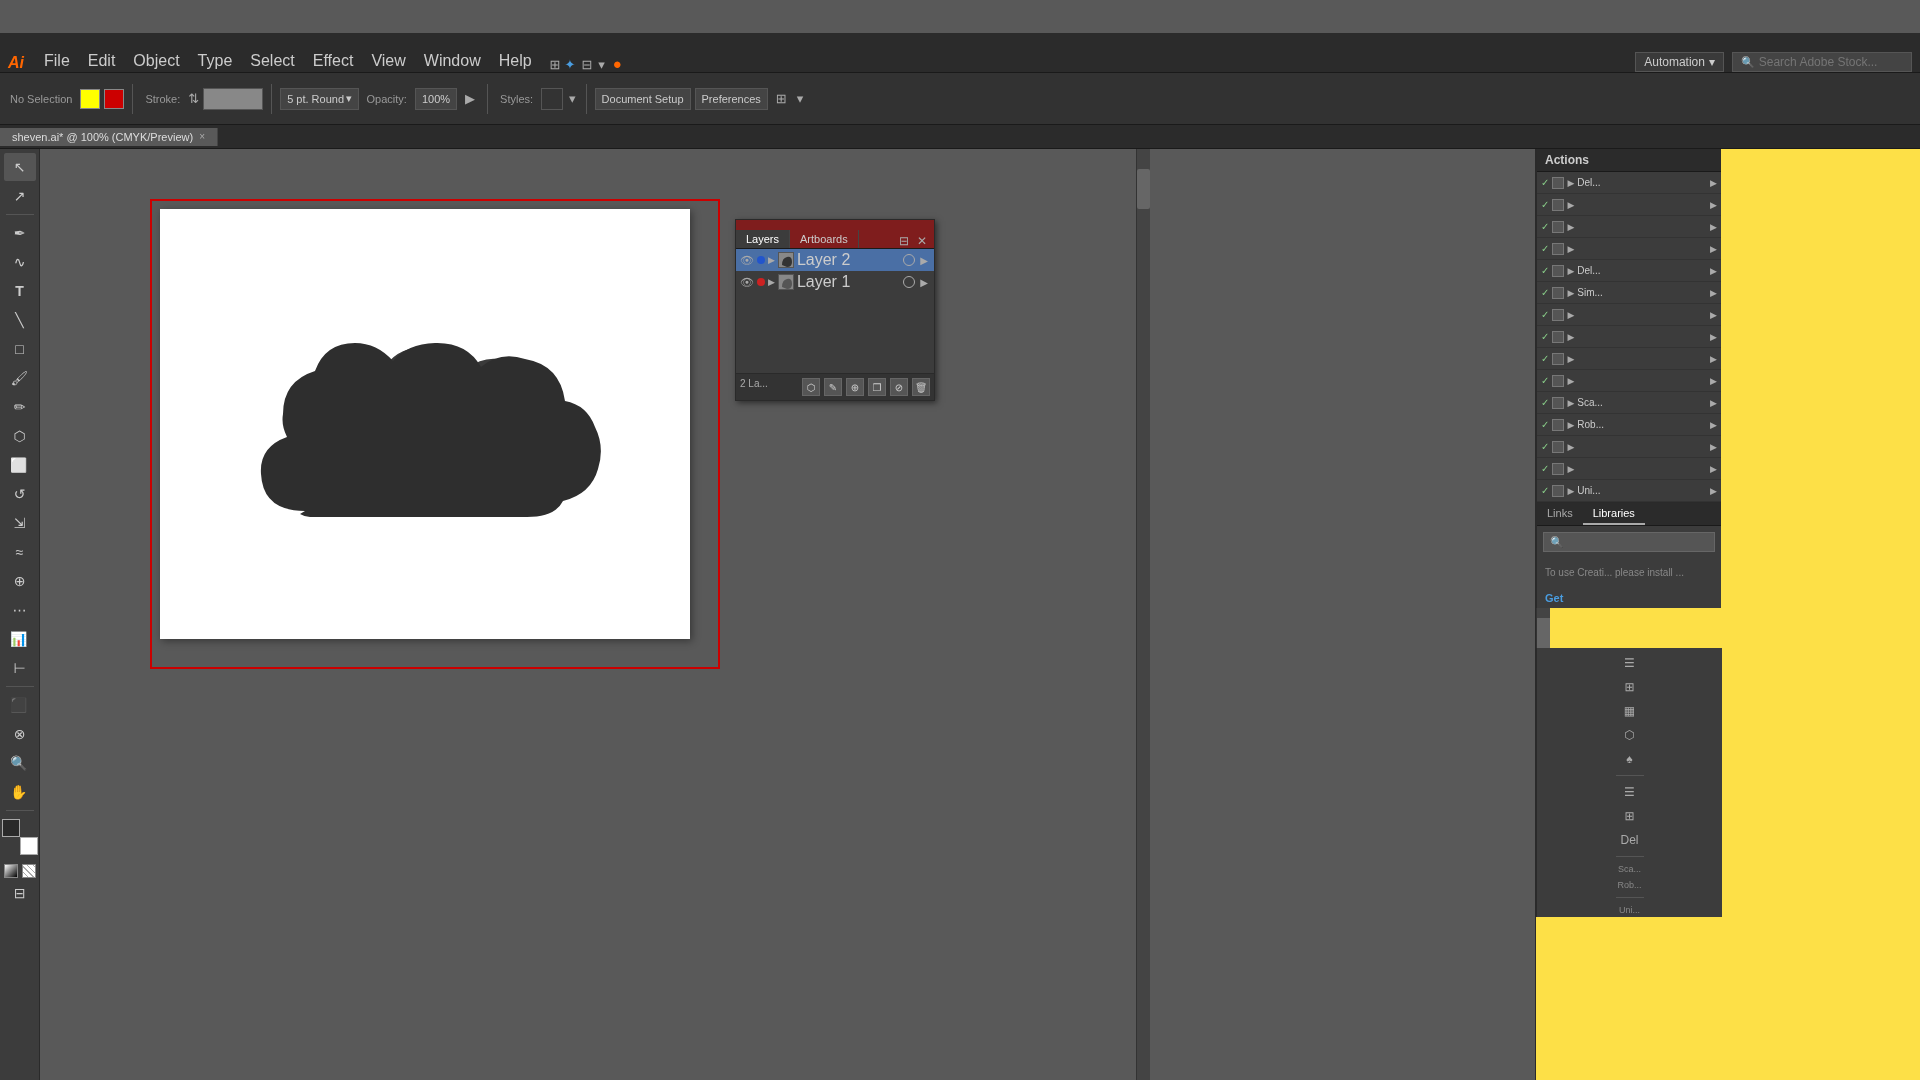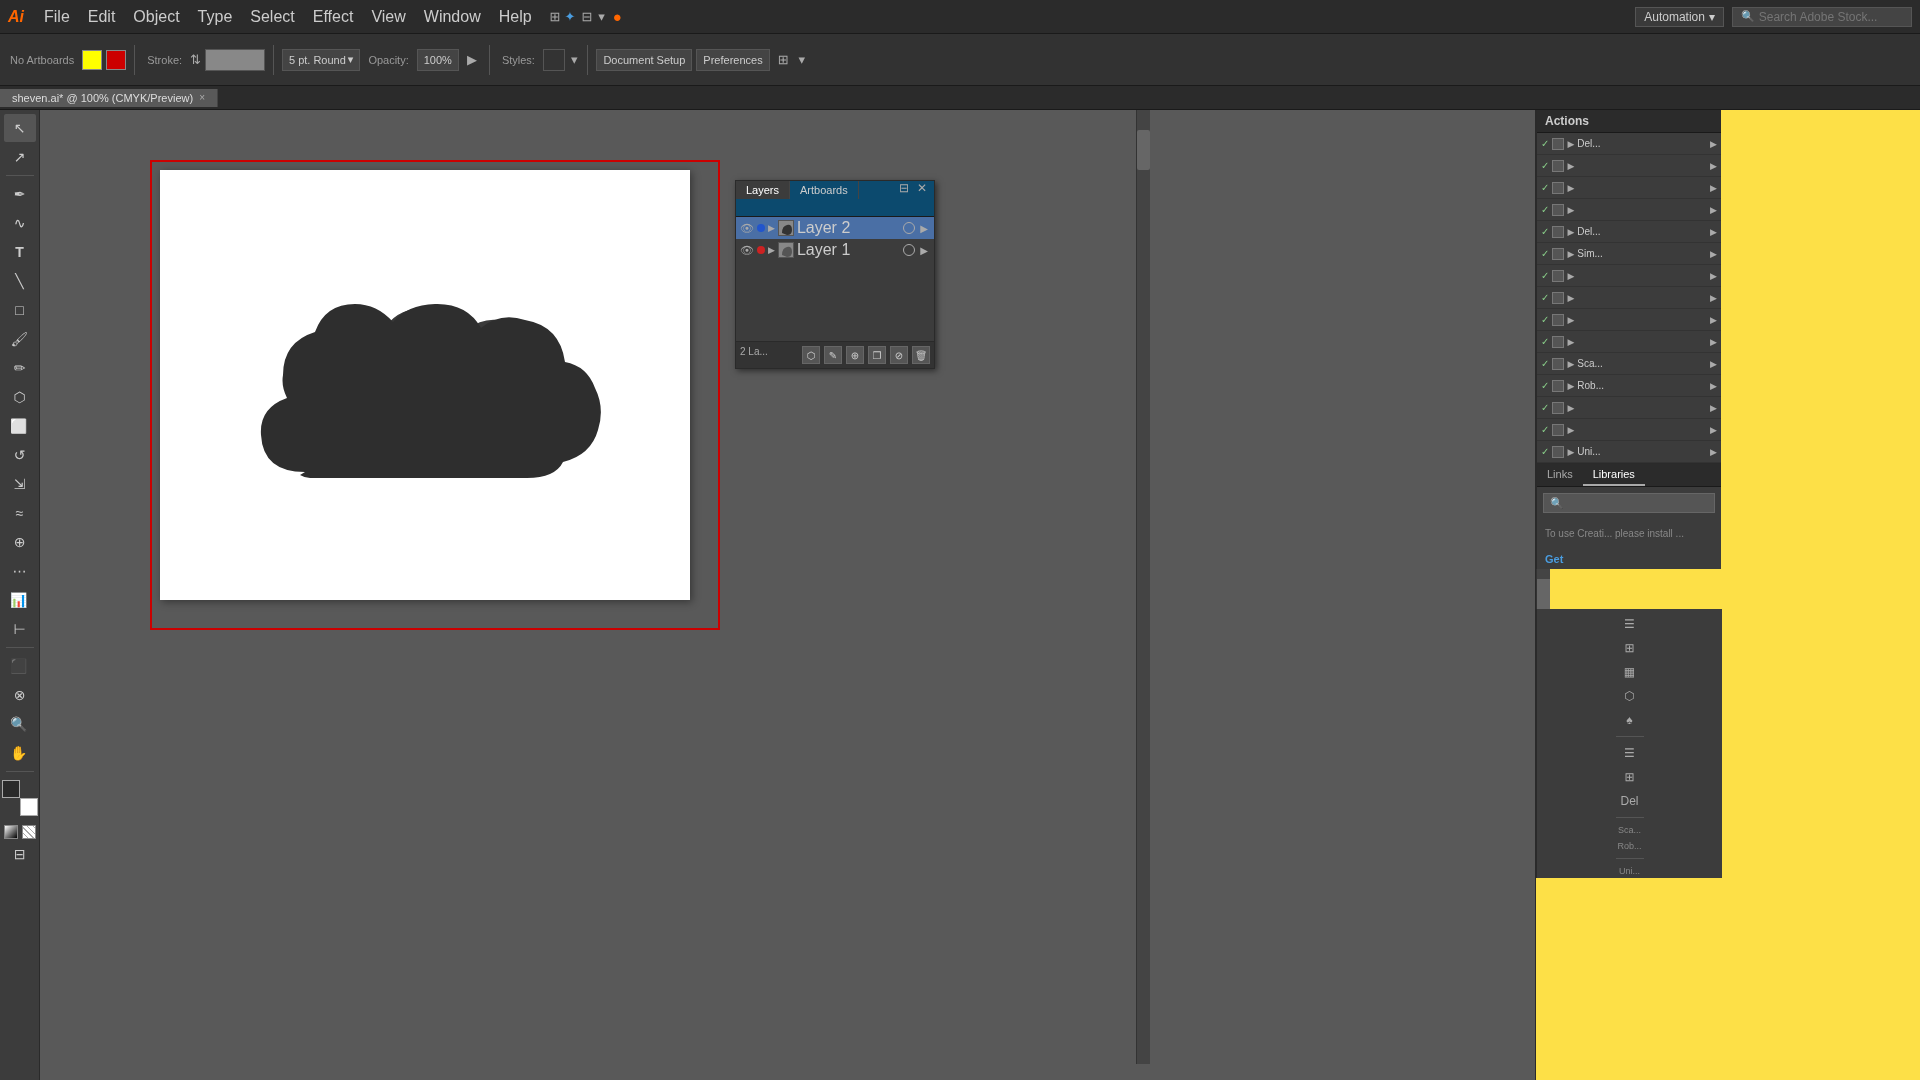--- a/index.html
+++ b/index.html
@@ -1,26 +1,27 @@
 <!DOCTYPE html>
 <html><head>
   <meta charset="utf-8">
   <style>
     * { margin: 0; padding: 0; box-sizing: border-box; }
     body { width: 1920px; height: 1080px; background: #595959; font-family: Arial, sans-serif; font-size: 11px; color: #ccc; overflow: hidden; }
 
     
     #menu-bar {
-      height: 34px;
+      height: 40px;
       background: #2b2b2b;
       display: flex;
-      align-items: center;
+      align-items: flex-end;
       padding: 0 8px;
       gap: 2px;
       border-bottom: 1px solid #1a1a1a;
+      margin-top: 33px;
     }
     .app-logo {
       color: #ff6600;
       font-weight: bold;
       font-size: 16px;
       margin-right: 10px;
       font-style: italic;
     }
     .menu-item {
       color: #ccc;
@@ -251,24 +252,24 @@
       left: 695px;
       top: 70px;
       width: 200px;
       background: #3c3c3c;
       border: 1px solid #2a2a2a;
       box-shadow: 2px 2px 6px rgba(0,0,0,0.5);
       z-index: 100;
     }
     .layers-header {
       display: flex;
-      align-items: flex-start;
-      background: #0c4a6e;
+      align-items: flex-end;
+      background: #7f1d1d;
       border-bottom: 1px solid #1a1a1a;
-      height: 36px;
+      height: 29px;
     }
     .layers-tab {
       padding: 3px 10px;
       font-size: 11px;
       color: #ccc;
       cursor: pointer;
       border-right: 1px solid #444;
     }
     .layers-tab.active {
       background: #3c3c3c;
@@ -429,21 +430,21 @@
       <span>▾</span>
     </div>
     <div class="search-bar">
       <span style="color:#aaa;">🔍</span>
       <input type="text" placeholder="Search Adobe Stock..." style="">
     </div>
   </div>
 </div>
 
 <div id="toolbar">
-  <span class="toolbar-label">No Artboards</span>
+  <span class="toolbar-label">No Selection</span>
   <div class="color-swatch-yellow"></div>
   <div class="color-swatch-red"></div>
   <div class="toolbar-divider"></div>
   <span class="toolbar-label">Stroke:</span>
   <span style="color:#aaa; font-size:13px; cursor:pointer;">⇅</span>
   <div class="stroke-preview"></div>
   <div class="toolbar-divider"></div>
   <div class="toolbar-btn">
     <span>5 pt. Round</span>
     <span>▾</span>

